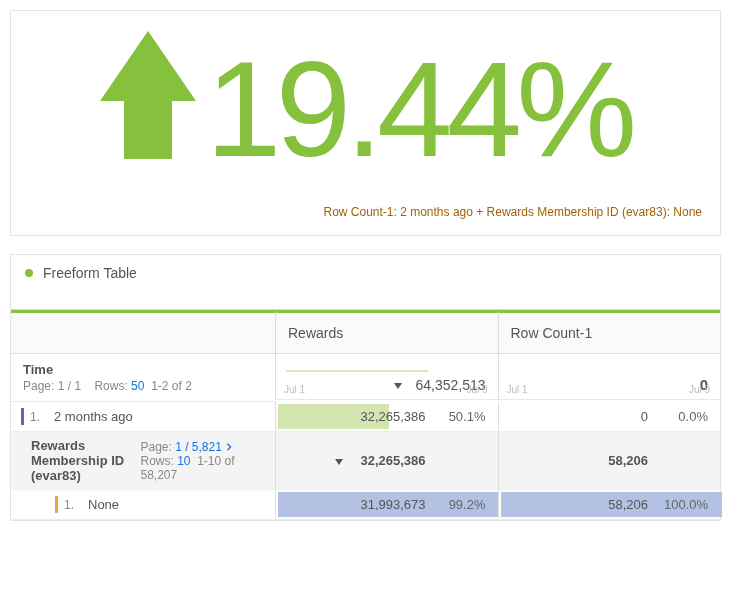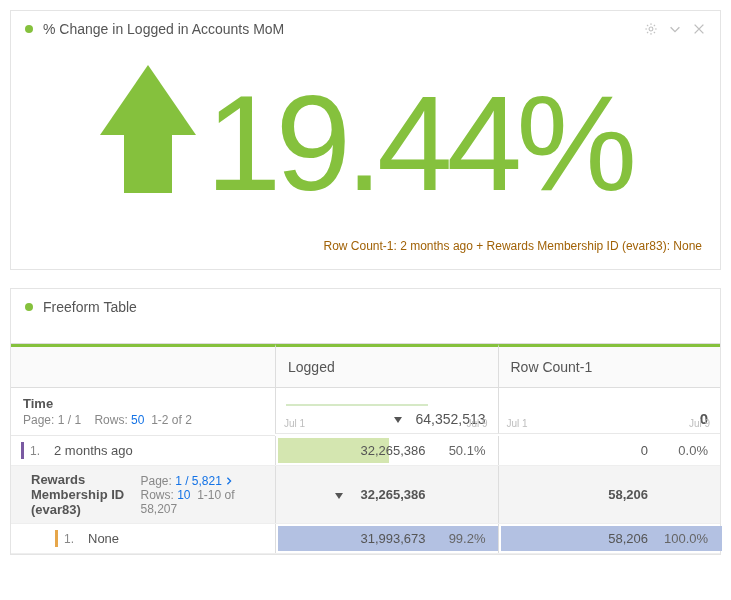--- a/index.html
+++ b/index.html
@@ -146,42 +146,20 @@
   }
   .nested-row .data-col, .nested-row .nested-header { border-top: 0; }
   .nested-row { display: flex; border-bottom: 1px solid #eee; }
   .nested-total { background: #f4f4f4; font-weight: 500; }
   .nested-title { font-weight: 600; color: #555; font-size: 13px; }
 </style>
 </head>
 <body>
 
 <div class="panel">
-  <div class="panel-header">
-    <span class="dot"></span>
-    <span class="panel-title">% Change in Logged in Accounts MoM</span>
-    <div class="panel-controls">
-      <span>
-        <svg viewBox="0 0 16 16" width="14" height="14" fill="none" stroke="#bfbfbf" stroke-width="1.2">
-            <circle cx="8" cy="8" r="2.2"></circle>
-            <path d="M8 1.5v2M8 12.5v2M14.5 8h-2M3.5 8h-2M12.6 3.4l-1.4 1.4M4.8 11.2l-1.4 1.4M12.6 12.6l-1.4-1.4M4.8 4.8 3.4 3.4"></path>
-          </svg>
-      </span>
-      <span>
-        <svg viewBox="0 0 16 16" width="14" height="14" fill="none" stroke="#bfbfbf" stroke-width="1.6">
-            <path d="M3 6l5 5 5-5"></path>
-          </svg>
-      </span>
-      <span>
-        <svg viewBox="0 0 16 16" width="14" height="14" fill="none" stroke="#bfbfbf" stroke-width="1.6">
-            <path d="M3 3l10 10M13 3 3 13"></path>
-          </svg>
-      </span>
-    </div>
-  </div>
 
   <div class="big-value-wrap">
     <div class="up-arrow"></div>
     <div class="big-value">19.44%</div>
   </div>
 
   <div class="footnotes">
     <div>Row Count-1: 2 months ago + Rewards Membership ID (evar83): None</div>
   </div>
 </div>
@@ -189,21 +167,21 @@
 <div class="panel">
   <div class="panel-header">
     <span class="dot"></span>
     <span class="panel-title">Freeform Table</span>
   </div>
 
   <div class="ft-wrap">
 
     <div class="ft-header-row">
       <div class="ft-left col-head"></div>
-      <div class="ft-col col-head">Logged</div>
+      <div class="ft-col col-head">Rewards</div>
       <div class="ft-col col-head">Row Count-1</div>
     </div>
 
     <div class="metric-row">
       <div class="metric-left">
         <div class="time-label">Time</div>
         <div class="page-row">
           <span>Page:</span>
           <span>1 / 1</span>
           &nbsp;&nbsp;

